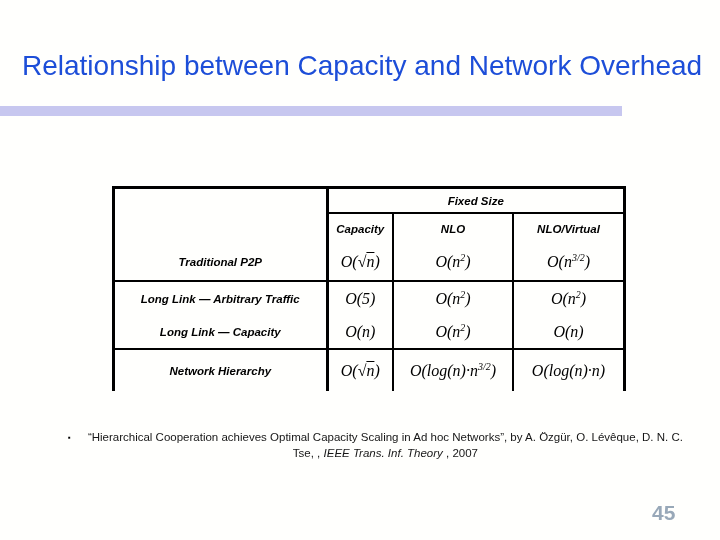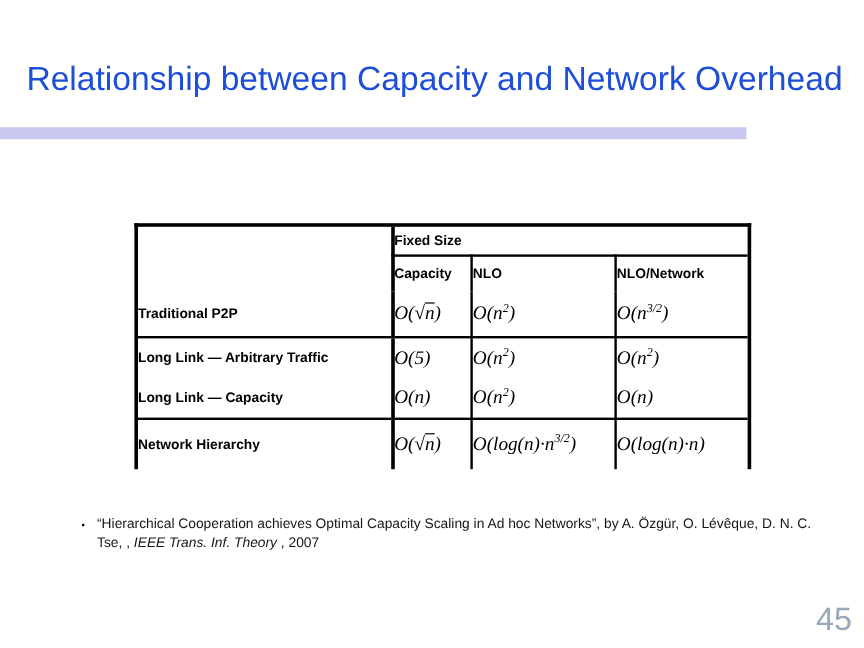--- a/index.html
+++ b/index.html
@@ -15,21 +15,21 @@
   .accent-bar{
     position:absolute;left:0;top:106px;width:622px;height:10px;
     background:#c7c7ef;
   }
   .table-wrap{
     position:absolute;left:112px;top:186px;
     border:3px solid #000;border-bottom:none;
   }
   table.relation{border-collapse:collapse;table-layout:fixed;}
   table.relation td,table.relation th{
-    padding:0;text-align:left;vertical-align:middle;color:#000;
+    padding:0;text-align:center;vertical-align:middle;color:#000;font-style:italic;
   }
   .col-label{width:212px;}
   .col-cap{width:66px;}
   .col-nlo{width:120px;}
   .col-nc{width:110px;}
   .hdr{font-weight:bold;font-size:11.5px;}
   .lbl{font-weight:bold;font-size:11.5px;}
   .math{
     font-family:"Liberation Serif","DejaVu Serif",serif;
     font-style:italic;font-size:16px;
@@ -37,24 +37,24 @@
   .math sup{font-size:10px;vertical-align:super;line-height:0;}
   .math .ol{text-decoration:overline;}
   .b-r3{border-right:3px solid #000;}
   .b-r2{border-right:2px solid #000;}
   .b-b2{border-bottom:2px solid #000;}
   .citation{
     position:absolute;left:68px;top:429px;width:622px;
     display:flex;gap:10px;
   }
   .cite-bullet{font-size:8px;line-height:8px;margin-top:5px;color:#000;}
-  .cite-text{font-size:11.5px;line-height:16px;color:#161616;}
+  .cite-text{font-size:11.5px;line-height:16px;color:#161616;text-align:center;}
   .page-number{
-    position:absolute;left:680px;top:501px;
-    font-size:27px;color:#98a8b8;
+    position:absolute;left:652px;top:501px;
+    font-size:21px;color:#98a8b8;font-weight:bold;
   }
 </style>
 </head>
 <body>
 
 <div class="slide-title">Relationship between Capacity and Network Overhead</div>
 
 <div class="accent-bar" style="background-color: rgb(199, 199, 239);"></div>
 
 <div class="table-wrap">
@@ -66,21 +66,21 @@
         <col class="col-nc">
     </colgroup>
     <tbody>
         <tr style="height:24px;">
       <td rowspan="2" class="b-r3"></td>
       <td colspan="3" class="hdr b-b2">Fixed Size</td>
     </tr>
     <tr style="height:30px;">
       <td class="hdr b-r2">Capacity</td>
       <td class="hdr b-r2">NLO</td>
-      <td class="hdr">NLO/Network</td>
+      <td class="hdr">NLO/Virtual</td>
     </tr>
     <tr style="height:38px;margin-left:16px;">
       <td class="lbl b-r3 b-b2">Traditional P2P</td>
       <td class="math b-r2 b-b2">O(√<span class="ol">n</span>)</td>
       <td class="math b-r2 b-b2">O(n<sup>2</sup>)</td>
       <td class="math b-b2">O(n<sup>3/2</sup>)</td>
     </tr>
     <tr style="height:34px;">
       <td class="lbl b-r3">Long Link — Arbitrary Traffic</td>
       <td class="math b-r2">O(5)</td>

